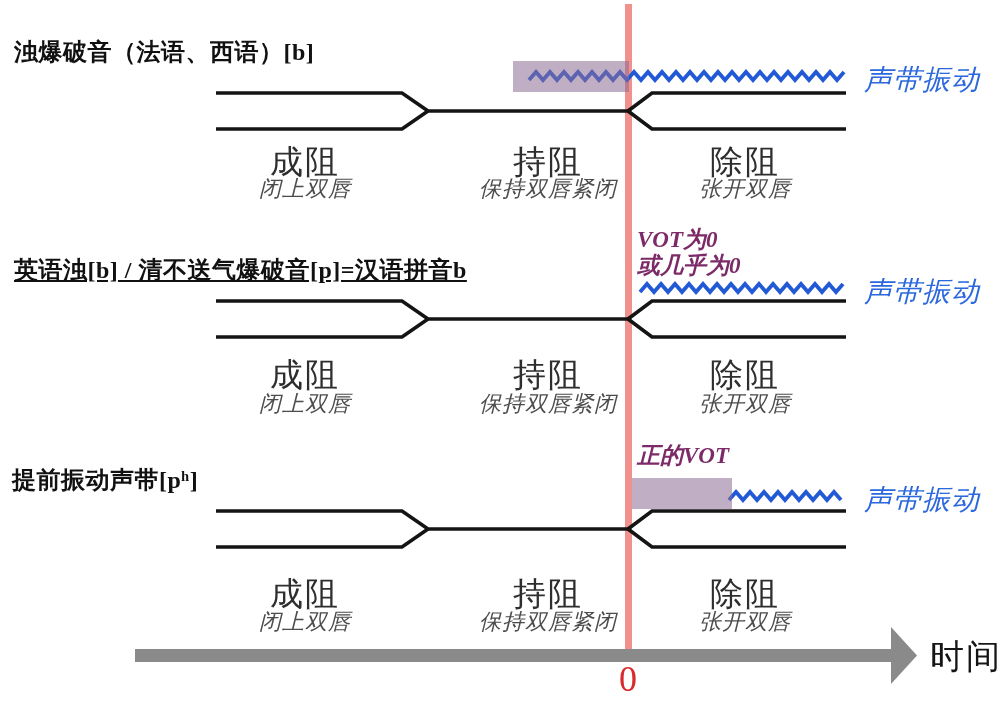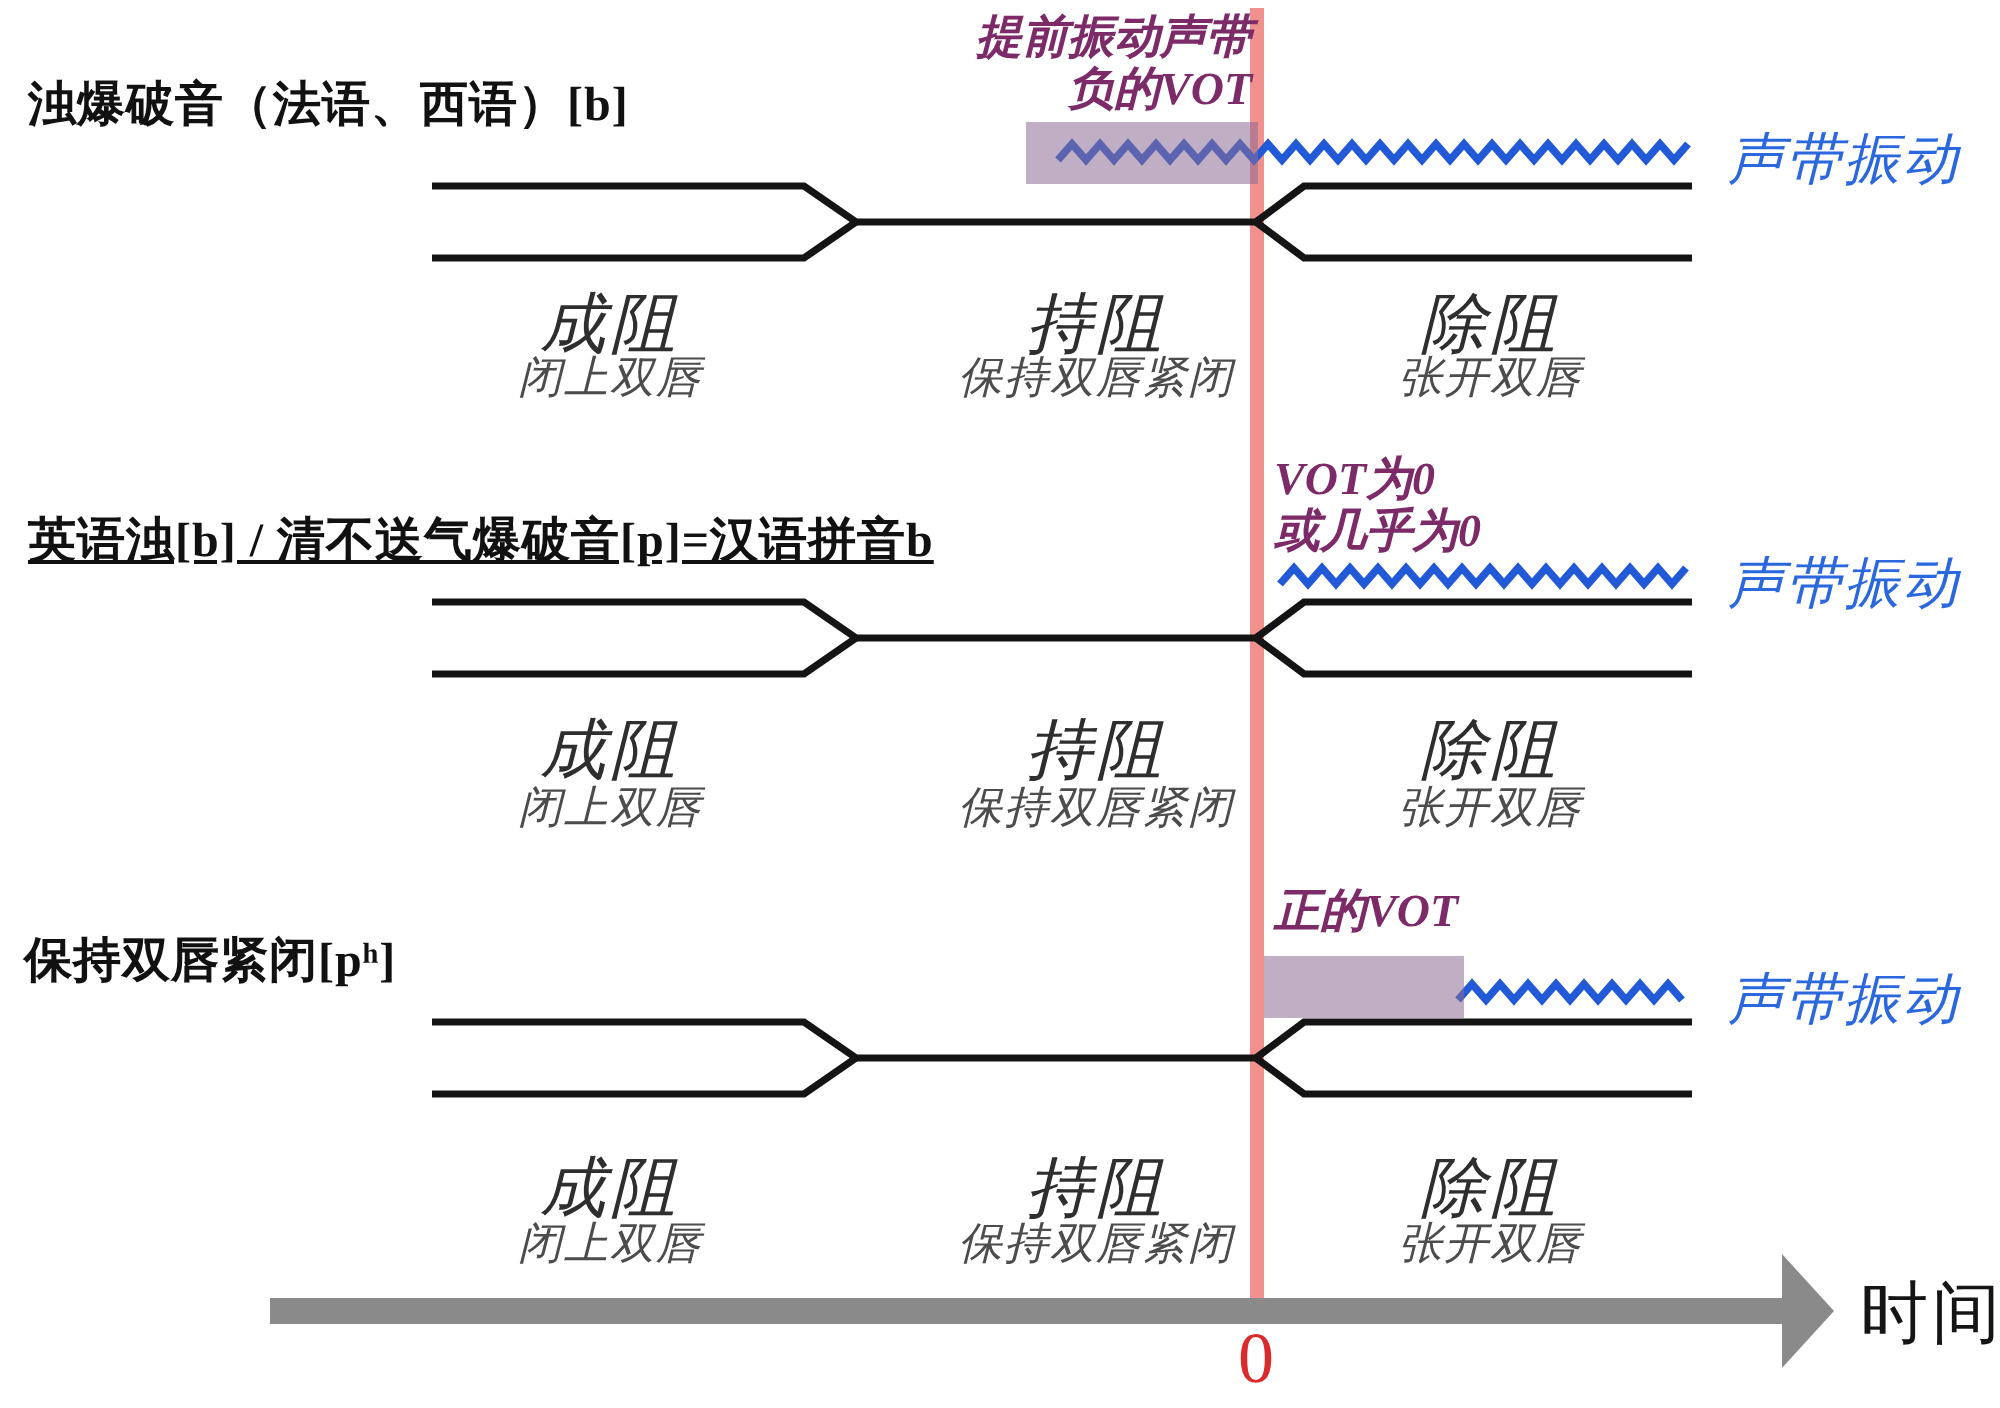--- a/index.html
+++ b/index.html
@@ -17,21 +17,21 @@
   }
   .annotation{
     font-size:23px;font-style:italic;font-weight:600;
     color:#7c2a68;line-height:26px;
   }
   .annotation.right{text-align:right;}
   .vocal-label{
     font-size:28px;color:#2b68dd;letter-spacing:1px;font-style:italic;
   }
   .stage-big{
-    font-size:33px;color:#2e2e2e;text-align:center;width:240px;letter-spacing:2px;font-style:italic;
+    font-size:33px;color:#2e2e2e;text-align:center;width:240px;letter-spacing:2px;
   }
   .stage-small{
     font-size:22px;font-style:italic;color:#4c4c4c;text-align:center;width:240px;letter-spacing:1px;
   }
   .time-label{font-size:34px;color:#151515;letter-spacing:2px;}
   .zero-label{font-size:36px;color:#d92b2b;text-align:center;width:40px;}
 </style>
 </head>
 <body>
 
@@ -70,24 +70,20 @@
     </g>
 
     <g fill="#8a8a8a">
       <rect x="135" y="649" width="756" height="13"></rect>
       <polygon points="891,627 917,655.5 891,684"></polygon>
     </g>
   </svg>
 
   <div class="abs row-title" style="left:14px;top:36px;">浊爆破音（法语、西语）[b]</div>
 
-  <div class="abs annotation right" style="left:400px;top:6px;width:226px;">
-    <div>提前振动声带</div>
-    <div>负的VOT</div>
-  </div>
 
   <div class="abs vocal-label" style="left:864px;top:61px;">声带振动</div>
 
   <div class="abs stage-big" style="left:185px;top:140px;">成阻</div>
   <div class="abs stage-small" style="left:185px;top:174px;">闭上双唇</div>
   <div class="abs stage-big" style="left:428px;top:140px;">持阻</div>
   <div class="abs stage-small" style="left:428px;top:174px;">保持双唇紧闭</div>
   <div class="abs stage-big" style="left:625px;top:140px;">除阻</div>
   <div class="abs stage-small" style="left:625px;top:174px;">张开双唇</div>
 
@@ -100,21 +96,21 @@
 
   <div class="abs vocal-label" style="left:864px;top:273px;">声带振动</div>
 
   <div class="abs stage-big" style="left:185px;top:353px;">成阻</div>
   <div class="abs stage-small" style="left:185px;top:389px;">闭上双唇</div>
   <div class="abs stage-big" style="left:428px;top:353px;">持阻</div>
   <div class="abs stage-small" style="left:428px;top:389px;">保持双唇紧闭</div>
   <div class="abs stage-big" style="left:625px;top:353px;">除阻</div>
   <div class="abs stage-small" style="left:625px;top:389px;">张开双唇</div>
 
-  <div class="abs row-title" style="left:12px;top:464px;">保持双唇紧闭[pʰ]</div>
+  <div class="abs row-title" style="left:12px;top:464px;">提前振动声带[pʰ]</div>
 
   <div class="abs annotation" style="left:637px;top:443px;">
     <div>正的VOT</div>
   </div>
 
   <div class="abs vocal-label" style="left:864px;top:481px;">声带振动</div>
 
   <div class="abs stage-big" style="left:185px;top:572px;">成阻</div>
   <div class="abs stage-small" style="left:185px;top:607px;">闭上双唇</div>
   <div class="abs stage-big" style="left:428px;top:572px;">持阻</div>

